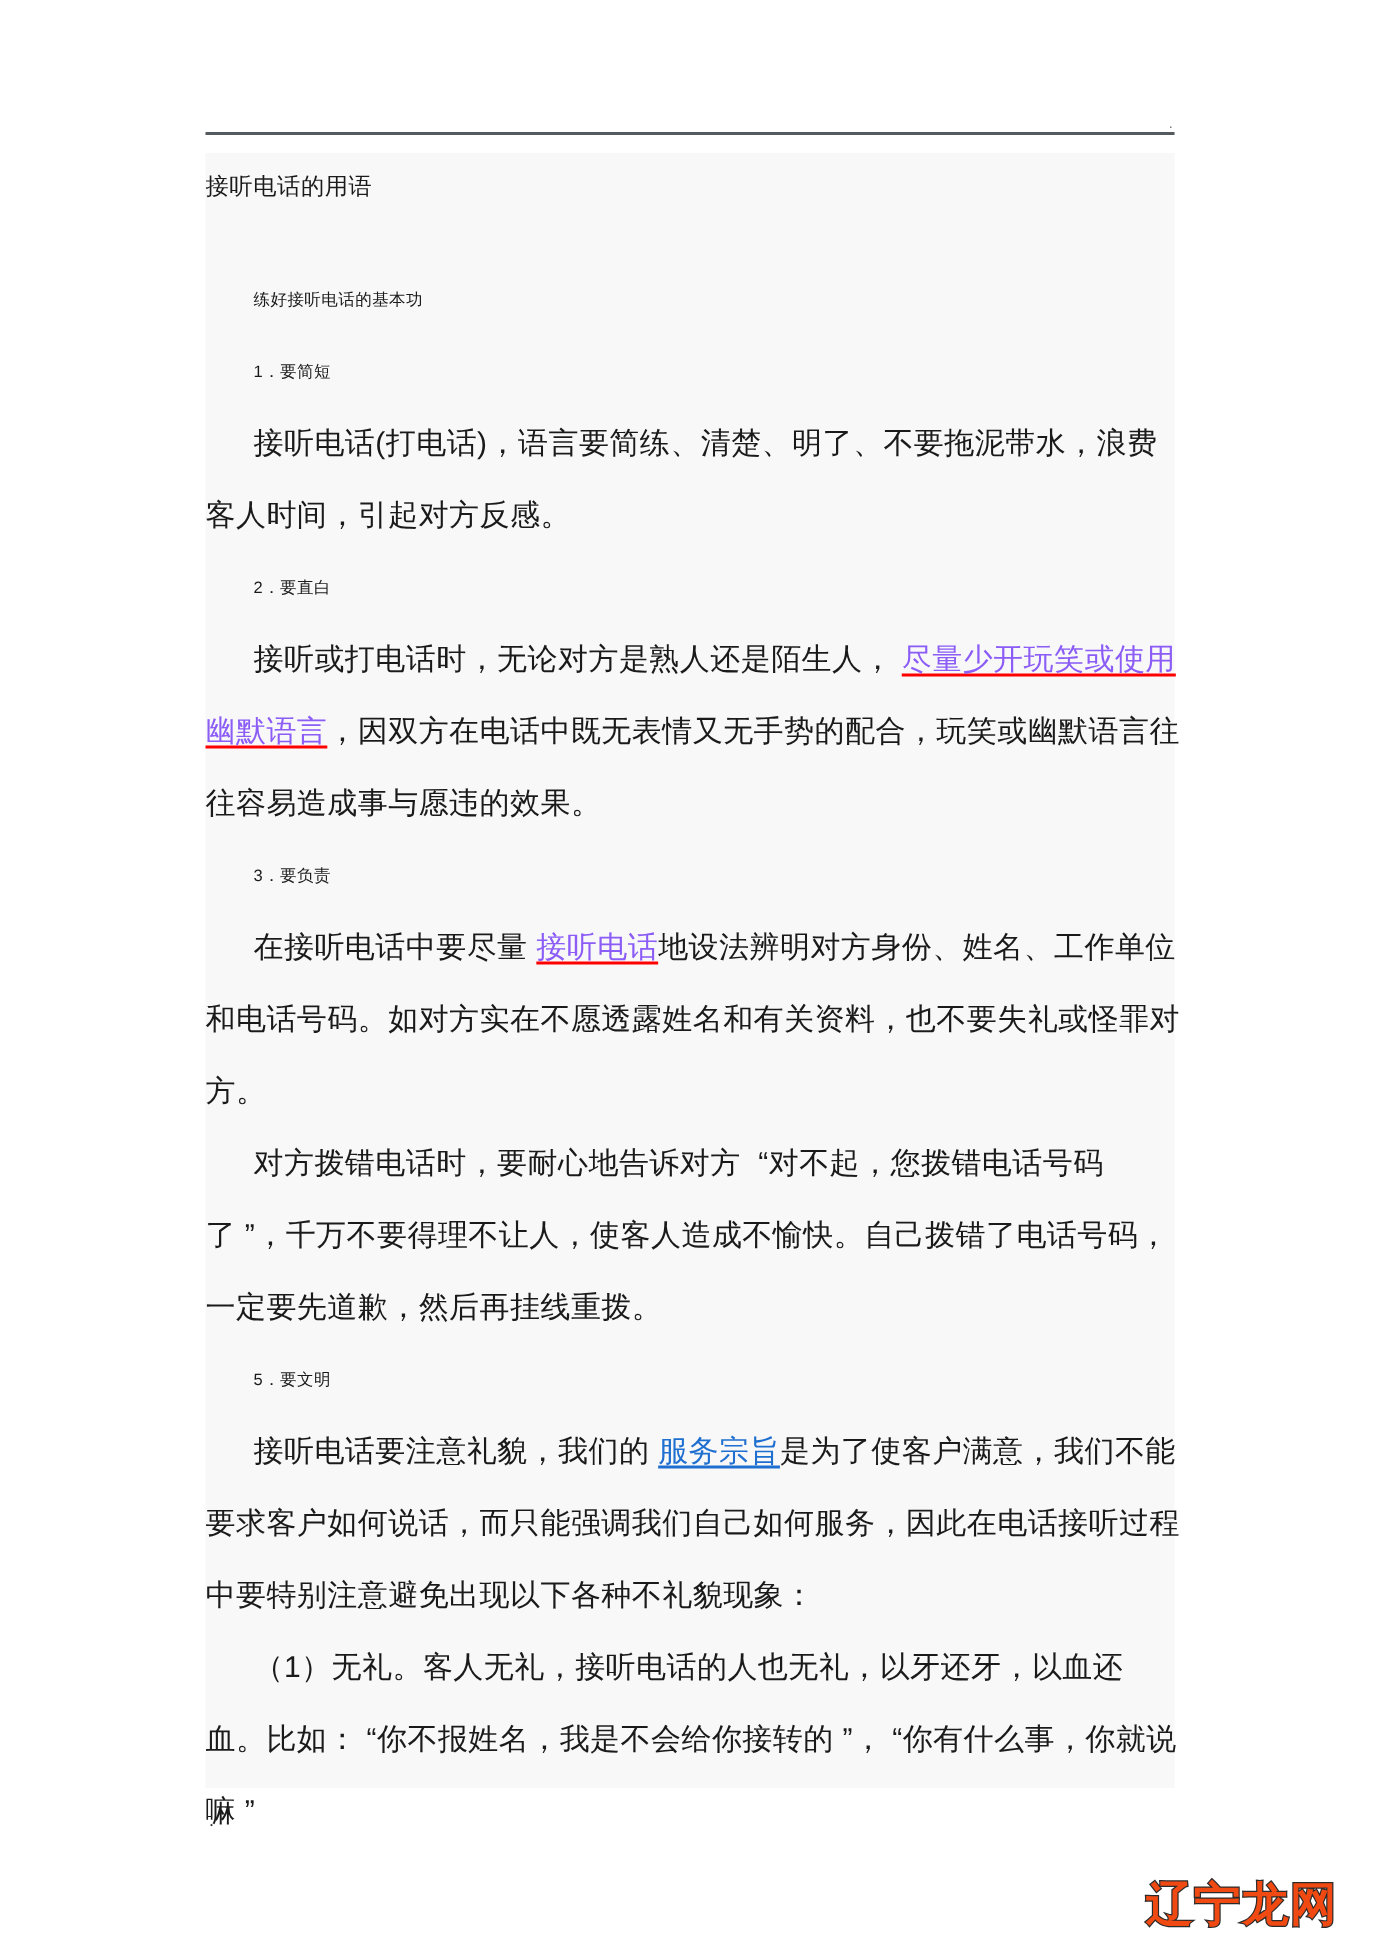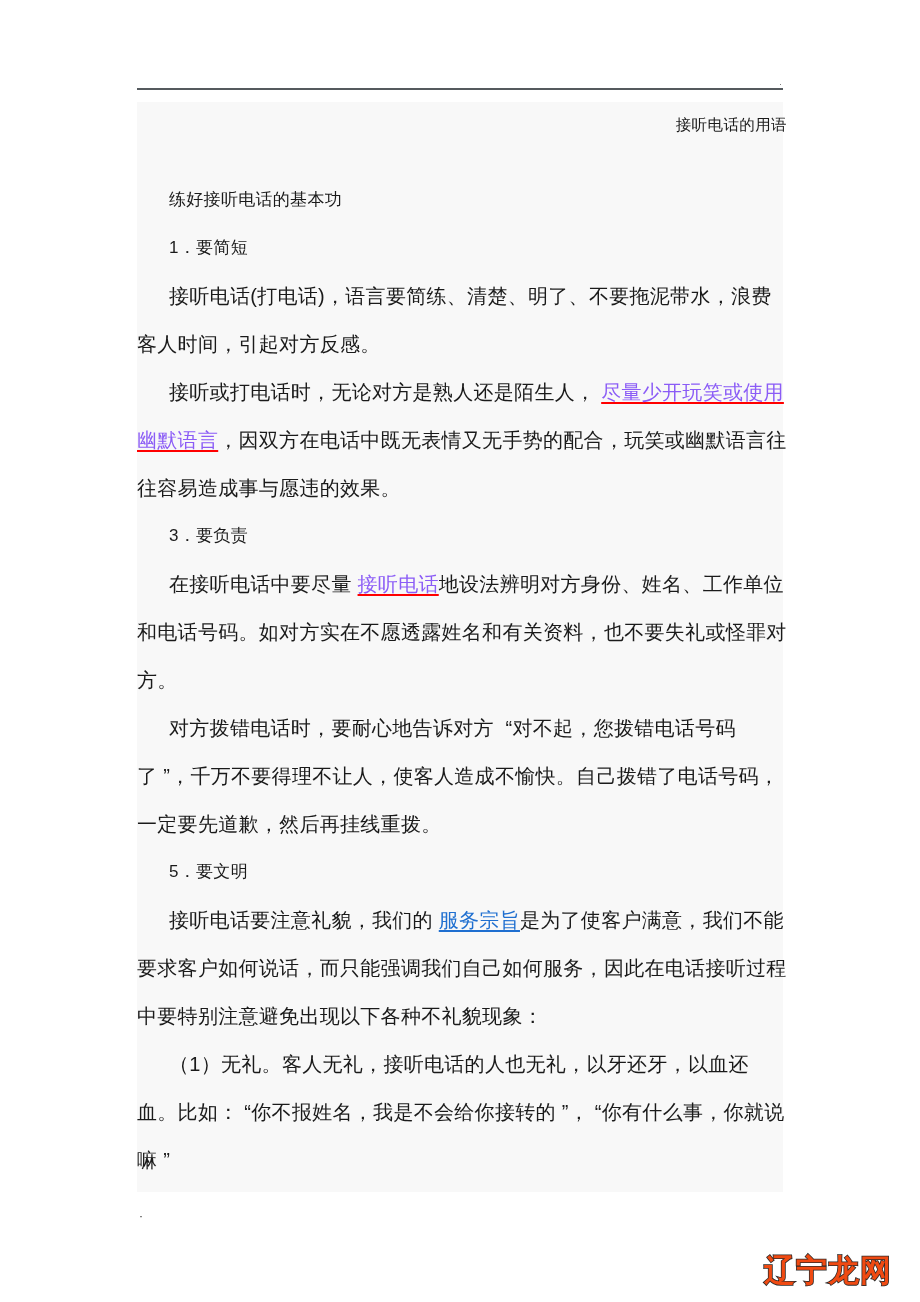--- a/index.html
+++ b/index.html
@@ -62,40 +62,39 @@
     top: 108px;
     width: 650px;
   }
 
   .title {
     font-size: 15.5px;
     line-height: 34px;
     margin: 0 0 0 0;
     letter-spacing: 0.4px;
     color: #1a1a1a;
-    text-align: right;
   }
 
   .spacer-line {
     height: 34px;
   }
 
   p.para {
     margin: 0;
     font-size: 20px;
     line-height: 48px;
     letter-spacing: 0.3px;
     text-indent: 32px;
     color: #1a1a1a;
     word-break: break-all;
   }
 
   p.heading-line {
     margin: 0;
-    font-size: 17px;
+    font-size: 11px;
     line-height: 48px;
     letter-spacing: 0.3px;
     text-indent: 32px;
     color: #1a1a1a;
   }
 
   .red-em {
     color: #8b5cf6;
     text-decoration: underline;
     text-decoration-color: #ff0000;
@@ -151,20 +150,21 @@
 
     <p class="title">接听电话的用语</p>
 
     <div class="spacer-line"></div>
 
     <p class="heading-line">练好接听电话的基本功</p>
 
     <p class="heading-line">1．要简短</p>
     <p class="para"><span>接听电话(打电话)，语言要简练、清楚、明了、不要拖泥带水，浪费客人时间，引起对方反感。</span></p>
 
+    <p class="heading-line">2．要直白</p>
     <p class="para"><span>接听或打电话时，无论对方是熟人还是陌生人，&nbsp;</span><span class="red-em">尽量少开玩笑或使用幽默语言</span><span>，因双方在电话中既无表情又无手势的配合，玩笑或幽默语言往往容易造成事与愿违的效果。</span></p>
 
     <p class="heading-line">3．要负责</p>
     <p class="para"><span>在接听电话中要尽量&nbsp;</span><span class="red-em">接听电话</span><span>地设法辨明对方身份、姓名、工作单位和电话号码。如对方实在不愿透露姓名和有关资料，也不要失礼或怪罪对方。</span></p>
 
     <p class="para"><span>对方拨错电话时，要耐心地告诉对方&nbsp;&nbsp;“对不起，您拨错电话号码了&nbsp;”，千万不要得理不让人，使客人造成不愉快。自己拨错了电话号码，一定要先道歉，然后再挂线重拨。</span></p>
 
     <p class="heading-line">5．要文明</p>
     <p class="para"><span>接听电话要注意礼貌，我们的&nbsp;</span><a class="link" href="#">服务宗旨</a><span>是为了使客户满意，我们不能要求客户如何说话，而只能强调我们自己如何服务，因此在电话接听过程中要特别注意避免出现以下各种不礼貌现象：</span></p>
 

